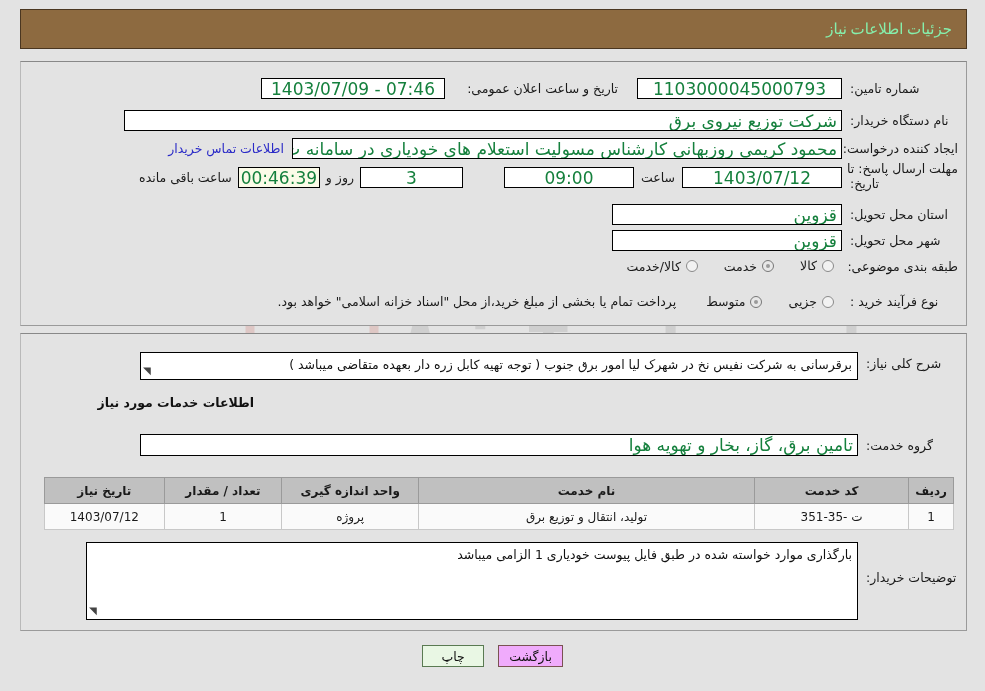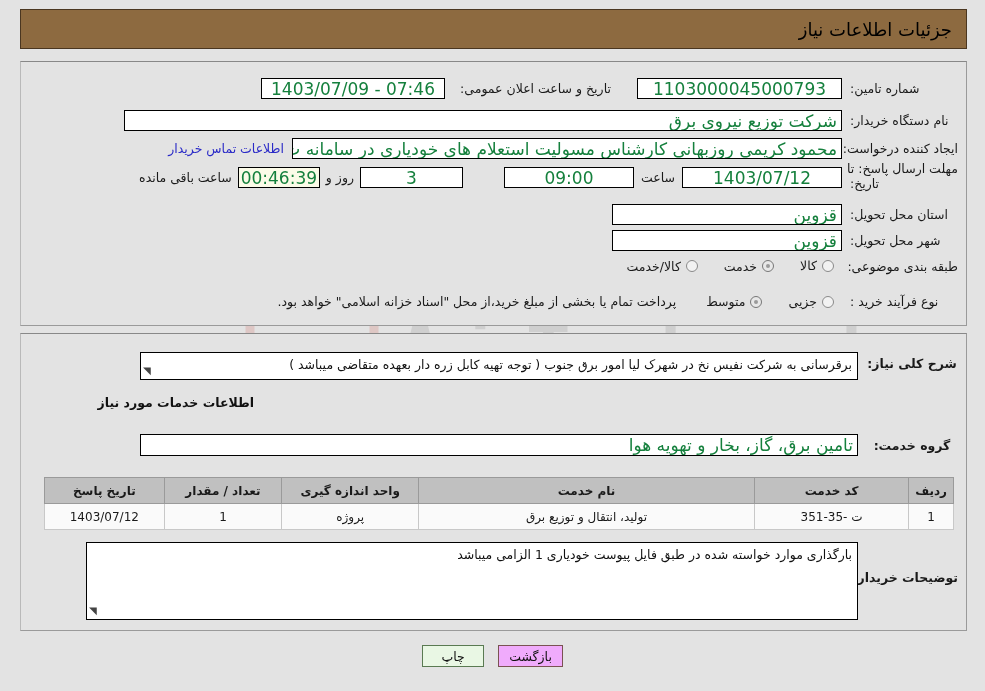--- a/index.html
+++ b/index.html
@@ -22,21 +22,21 @@
   
   .header-bar {
     position: absolute; left: 20px; top: 9px; width: 947px; height: 40px;
     background: #8d6a40;
     border: 1px solid #4a3620;
     display: flex; align-items: center; justify-content: flex-start;
     padding: 0 14px;
     z-index: 2;
   }
   .header-title {
-    color: #000000; font-size: 18px; letter-spacing: .2px;
+    color: #86efac; font-size: 15px; letter-spacing: .2px; font-family: Liberation Serif, serif;
   }
 
   
   .panel {
     position: absolute; left: 20px; width: 947px;
     background: #e3e3e3;
     border: 1px solid #9a9a9a;
     border-top-color: #888; border-left-color: #b9b9b9;
     z-index: 1;
   }
@@ -95,21 +95,21 @@
   }
   .ta .grip {
     position: absolute; left: 2px; bottom: 1px;
     font-size: 10px; color: #444; transform: scaleX(-1);
   }
 
   .section-title {
     position: absolute; font-size: 12.5px; color: #111; font-weight: bold;
     white-space: nowrap;
   }
-  .bold-lbl { font-weight: bold; text-align: center; }
+  .bold-lbl { font-weight: normal; }
 
   
   table.grid {
     position: absolute; border-collapse: collapse;
     font-size: 12px;
   }
   table.grid th {
     background: #c0c0c0; color: #1a1a1a; font-weight: bold;
     border: 1px solid #9a9a9a;
     height: 26px; padding: 0 6px; white-space: nowrap;
@@ -156,21 +156,21 @@
     <div class="header-title">جزئیات اطلاعات نیاز</div>
   </div>
 
   <div class="panel" id="panel-top">
 
     <div class="row" style="right:8px; top:16px;">
       <div class="lbl" style="width:108px;">شماره تامین:</div>
       <div class="fld center" style="width:205px; margin-right:8px;">1103000045000793</div>
     </div>
     <div class="row" style="right:348px; top:16px;">
-      <div class="lbl" style="width:165px; text-align:center;">تاریخ و ساعت اعلان عمومی:</div>
+      <div class="lbl" style="width:165px; text-align:right;">تاریخ و ساعت اعلان عمومی:</div>
       <div class="fld center" style="width:184px; margin-right:8px;">07:46 - 1403/07/09</div>
     </div>
 
     <div class="row" style="right:8px; top:48px;">
       <div class="lbl" style="width:108px;">نام دستگاه خریدار:</div>
       <div class="fld right" style="width:718px; margin-right:8px;">شرکت توزیع نیروی برق</div>
     </div>
 
     <div class="row" style="right:8px; top:76px;">
       <div class="lbl" style="width:108px;">ایجاد کننده درخواست:</div>
@@ -252,21 +252,21 @@
     </div>
 
     <table class="grid" style="right:12px; top:143px; width:910px;">
       <thead>
         <tr>
           <th style="width:42px;">ردیف</th>
           <th style="width:155px;">کد خدمت</th>
           <th style="width:338px;">نام خدمت</th>
           <th style="width:137px;">واحد اندازه گیری</th>
           <th style="width:118px;">تعداد / مقدار</th>
-          <th style="width:120px;">تاریخ پاسخ</th>
+          <th style="width:120px;">تاریخ نیاز</th>
         </tr>
       </thead>
       <tbody>
         <tr>
           <td>1</td>
           <td>ت -35-351</td>
           <td>تولید، انتقال و توزیع برق</td>
           <td>پروژه</td>
           <td>1</td>
           <td>1403/07/12</td>

